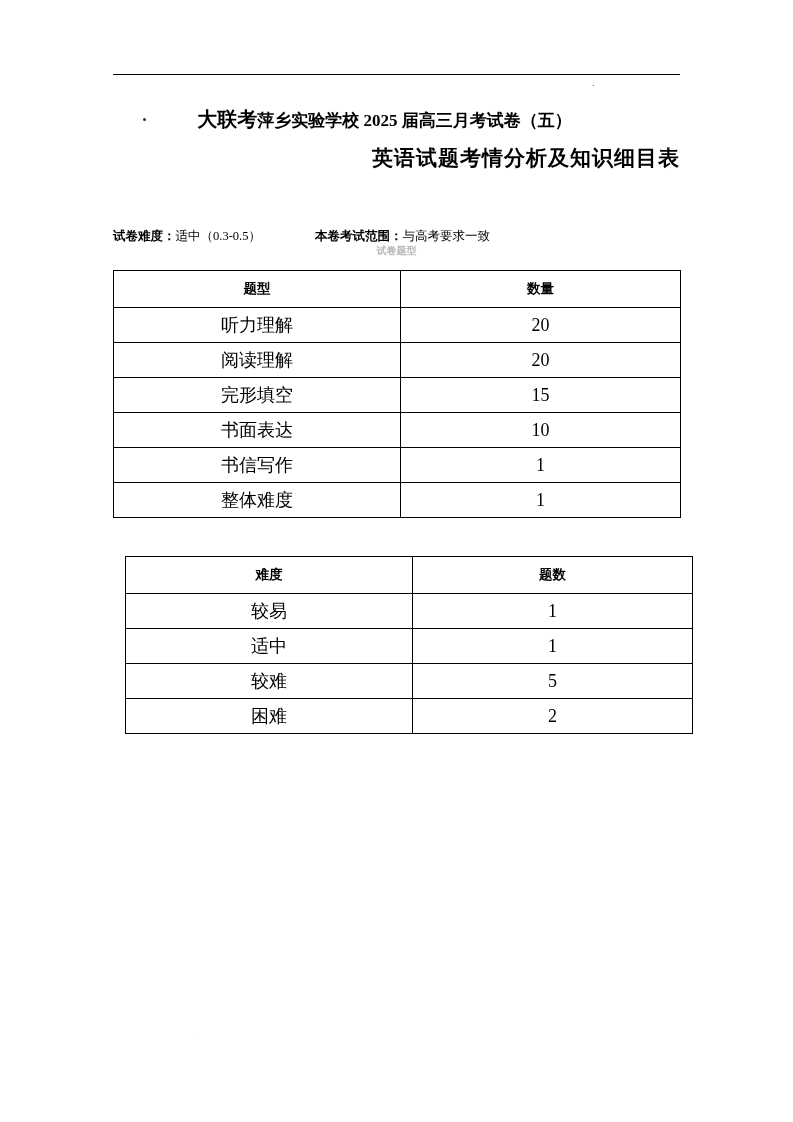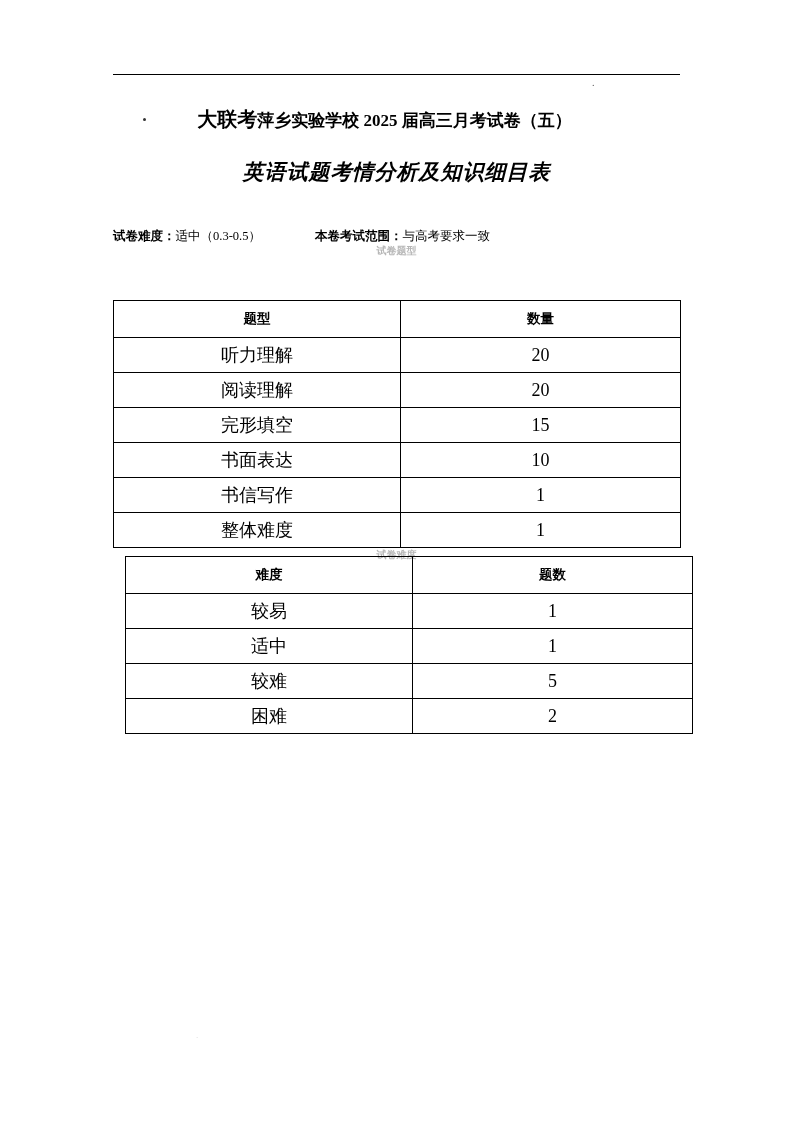--- a/index.html
+++ b/index.html
@@ -63,27 +63,26 @@
     letter-spacing: 0px;
   }
   .title-rest {
     font-family: "Liberation Serif", "DejaVu Serif", serif;
     font-weight: bold;
     font-size: 17px;
   }
   .subtitle {
     position: absolute;
     left: 113px;
-    top: 158px;
-    width: 567px;
-    text-align: center;
+    top: 144px;
+    width: 567px;
+    text-align: right;
     font-weight: bold;
     font-size: 21px;
     letter-spacing: 1px;
-    font-style: italic;
   }
   
   .meta {
     position: absolute;
     left: 113px;
     top: 228px;
     width: 567px;
     font-size: 12.5px;
     white-space: nowrap;
   }
@@ -127,21 +126,21 @@
     font-family: "Liberation Serif", "DejaVu Serif", serif;
     padding: 0;
   }
   table.doc-table th {
     font-weight: bold;
     font-size: 13.5px;
     height: 36px;
   }
   table.doc-table col.c1 { width: 287px; }
   table.doc-table col.c2 { width: 280px; }
-  #table-qtypes { top: 300px; }
+  #table-qtypes { top: 270px; }
   #table-diff { top: 556px; margin-left: 12px; }
 
   
   .bottom-artifact {
     position: absolute;
     left: 196px;
     top: 1030px;
     font-size: 9px;
     color: #d8d8d8;
   }
@@ -200,21 +199,20 @@
         <td>书信写作</td>
         <td>1</td>
       </tr>
       <tr>
         <td>整体难度</td>
         <td>1</td>
       </tr>
     </tbody>
   </table>
 
-  <div class="section-head" id="sec2">试卷难度</div>
 
   <table class="doc-table" id="table-diff">
     <colgroup>
         <col class="c1">
         <col class="c2">
       </colgroup>
     <thead>
       <tr>
         <th>难度</th>
         <th>题数</th>

